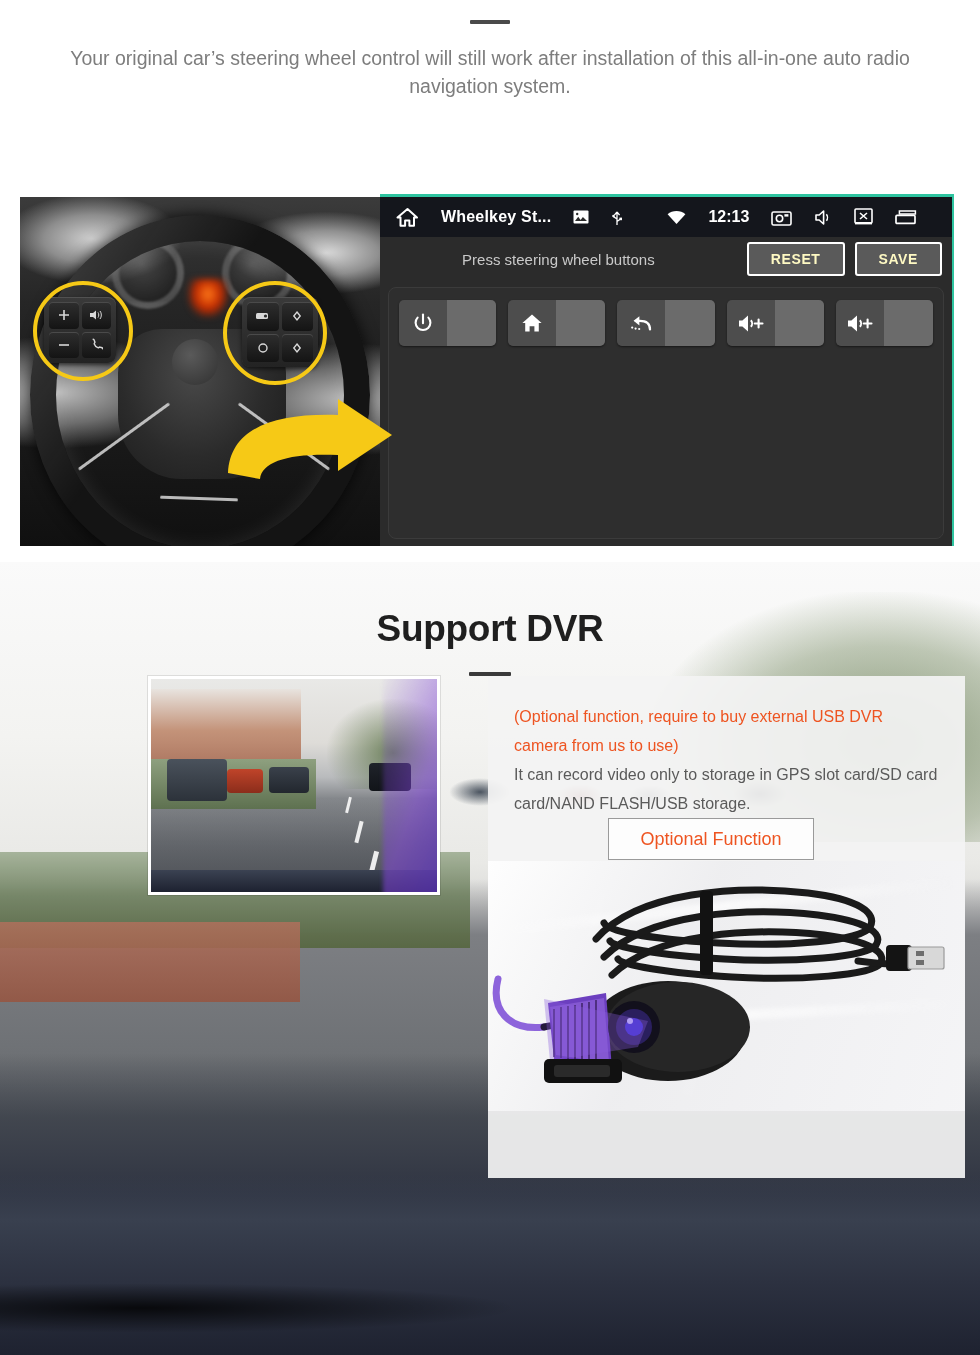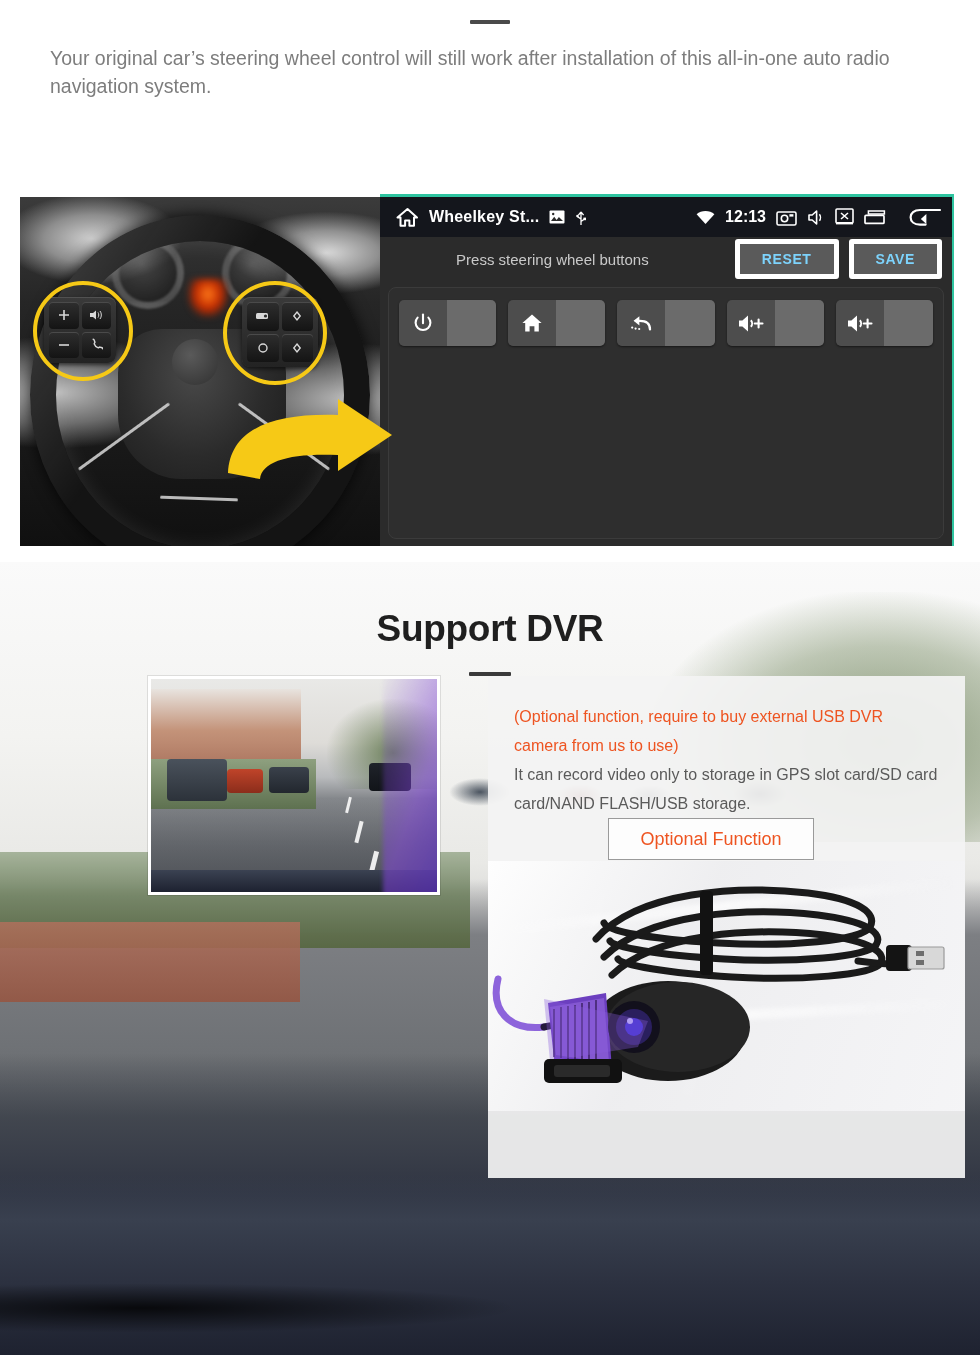--- a/index.html
+++ b/index.html
@@ -31,20 +31,21 @@
   }
   .title-rule {
     width: 40px; height: 4px;
     background: #4a4a4a;
     margin: 20px auto 0 auto;
     border-radius: 1px;
   }
   .sec-sub {
     width: 880px;
     margin: 20px auto 0 auto;
+    text-align: center;
     font-size: 19.5px;
     line-height: 28px;
     color: #7d7d7d;
   }
 
   
   #swc-photo {
     position: absolute;
     left: 20px; top: 197px;
     width: 360px; height: 349px;
@@ -168,21 +169,21 @@
     border-right: 2px solid #2ec4a0;
     overflow: hidden;
   }
   #statusbar {
     height: 40px;
     background: #14161c;
     display: flex;
     align-items: center;
     padding: 0 10px 0 16px;
     color: #ffffff;
-    gap: 10px;
+    gap: 22px;
   }
   #statusbar .sb-title {
     font-size: 16px; font-weight: bold; letter-spacing: .2px;
     white-space: nowrap;
   }
   .sb-ico { display: flex; align-items: center; justify-content: center; }
   .sb-spacer { flex: 1 1 auto; }
   #statusbar .sb-clock { font-size: 16px; font-weight: bold; }
 
   #swc-bar {
@@ -193,25 +194,25 @@
   }
   #swc-hint {
     flex: 1 1 auto;
     text-align: center;
     color: #c9c9c9;
     font-size: 15px;
     padding-right: 10px;
   }
   .btn-dark {
     background: #5a5a5a;
-    color: #7dd3fc;
+    color: #fef9c3;
     font-size: 14px;
     font-weight: bold;
     letter-spacing: .6px;
-    border: 5px solid #ffffff;
+    border: 2px solid #ffffff;
     border-radius: 3px;
     padding: 7px 22px;
     margin-left: 10px;
     cursor: pointer;
   }
 
   #key-tray {
     margin: 6px 8px;
     background: #2e2e2e;
     border: 1px solid #3b3b3b;

